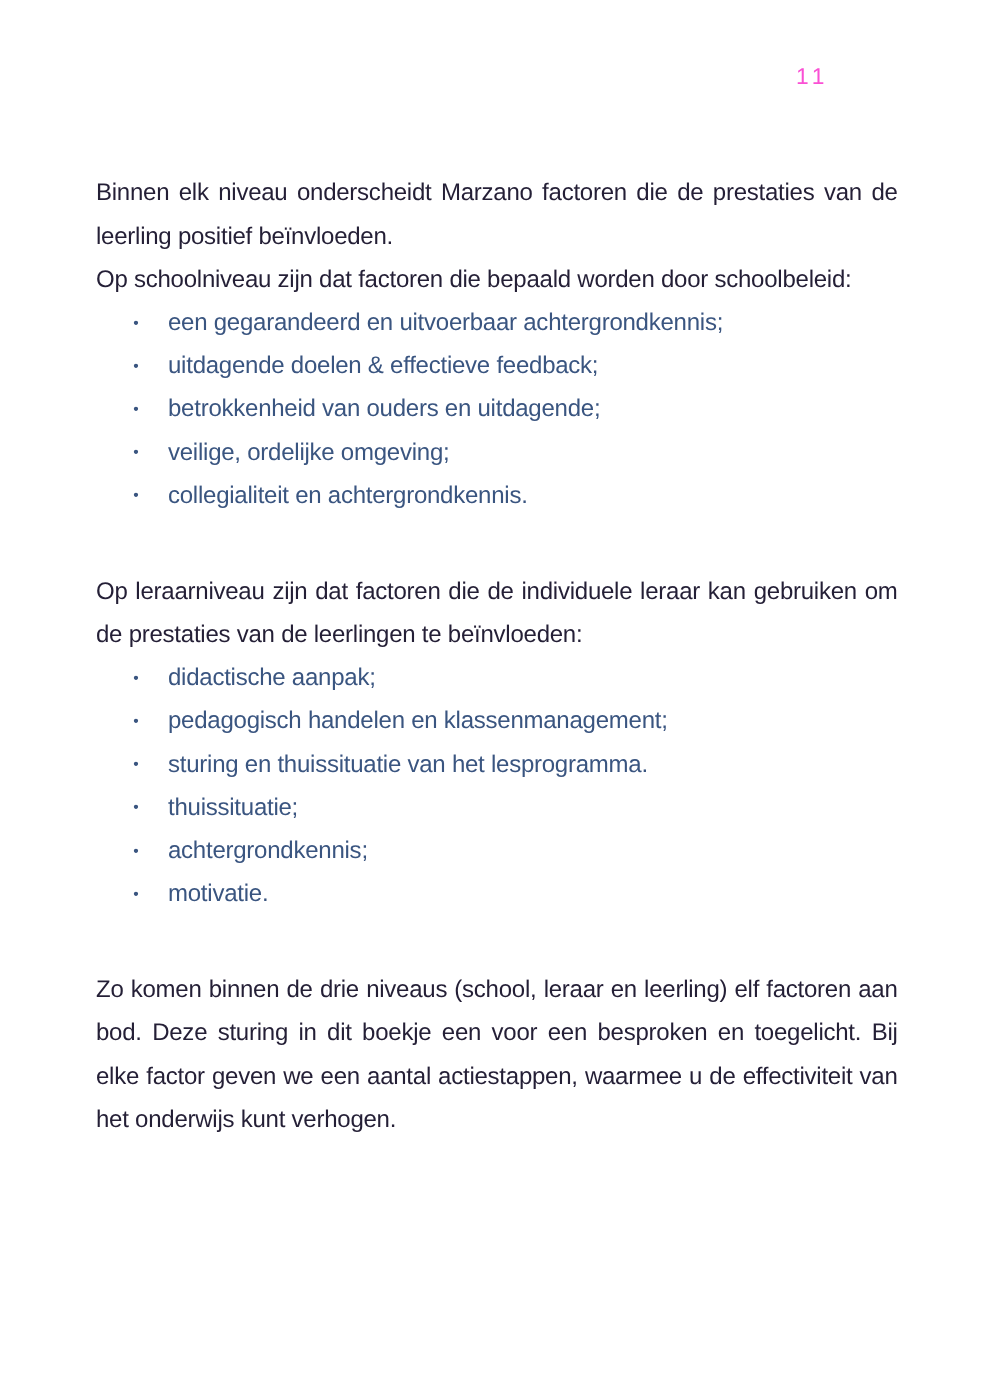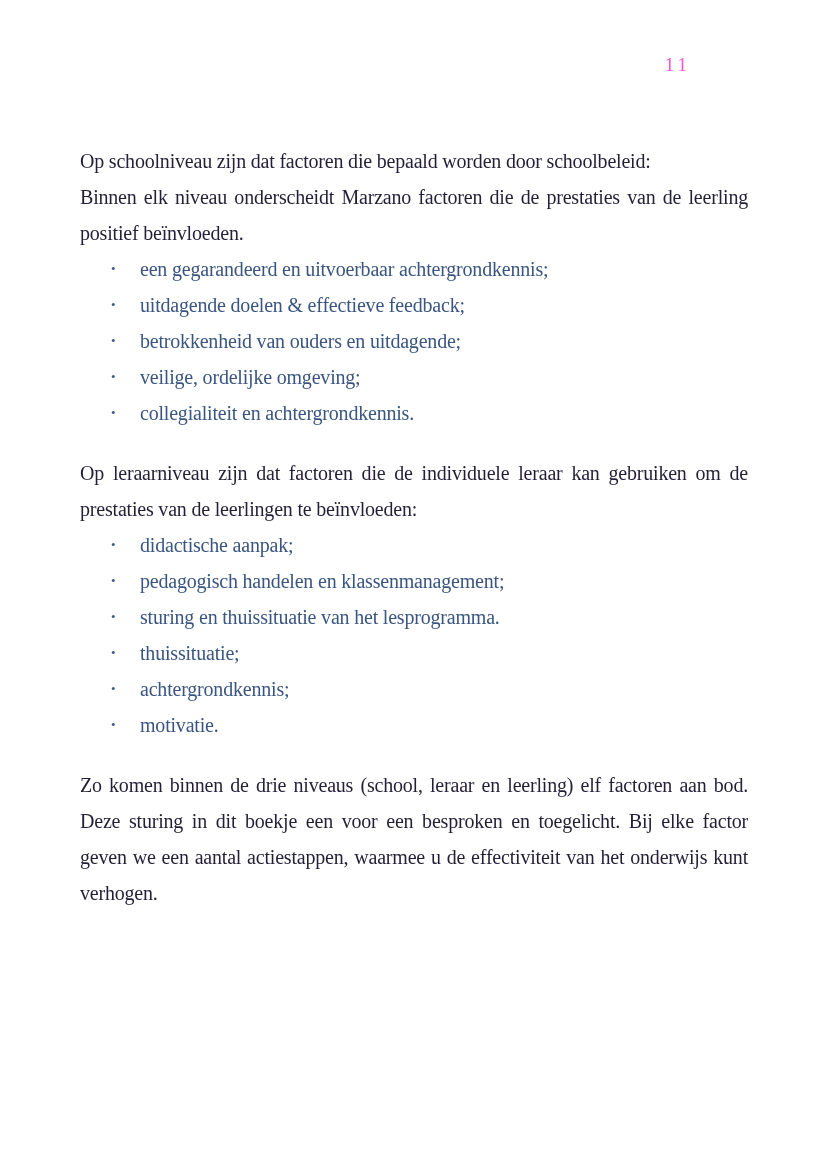--- a/index.html
+++ b/index.html
@@ -8,21 +8,21 @@
     --list-text: #3a5580;
     --page-number: #fa50d4;
   }
   * { box-sizing: border-box; }
   html, body { margin: 0; padding: 0; background: #ffffff; }
   .page {
     position: relative;
     width: 767px;
     height: 1166px;
     background: var(--background);
-    font-family: Liberation Serif, serif;
+    font-family: Liberation Sans, sans-serif;
     overflow: hidden;
   }
   .page-number {
     position: absolute;
     top: 54px;
     right: 76px;
     color: var(--page-number);
     font-size: 19px;
     letter-spacing: 4px;
     font-weight: 400;
@@ -34,21 +34,21 @@
     width: 668px;
   }
   .body-para {
     margin: 0;
     color: var(--body-text);
     font-size: 20px;
     line-height: 36px;
     text-align: justify;
     letter-spacing: -0.2px;
   }
-  .section-gap { margin-top: 24px; }
+  .section-gap { margin-top: 44px; }
   .bullet-list {
     list-style: none;
     margin: 0;
     padding: 0;
     color: var(--list-text);
     font-size: 20px;
     line-height: 36px;
     letter-spacing: -0.2px;
   }
   .bullet-list li {
@@ -65,23 +65,23 @@
 </style>
 </head>
 <body>
 
 <div class="page">
 
   <div class="page-number">11</div>
 
   <main class="content">
 
+    <p class="body-para">Binnen elk niveau onderscheidt Marzano factoren die de prestaties van de leerling positief beïnvloeden.</p>
+
     <p class="body-para">Op schoolniveau zijn dat factoren die bepaald worden door schoolbeleid:</p>
-
-    <p class="body-para">Binnen elk niveau onderscheidt Marzano factoren die de prestaties van de leerling positief beïnvloeden.</p>
 
     <ul class="bullet-list">
       <li>
         <span class="dot">•</span>
         <span>een gegarandeerd en uitvoerbaar achtergrondkennis;</span>
       </li>
       <li>
         <span class="dot">•</span>
         <span>uitdagende doelen &amp; effectieve feedback;</span>
       </li>

